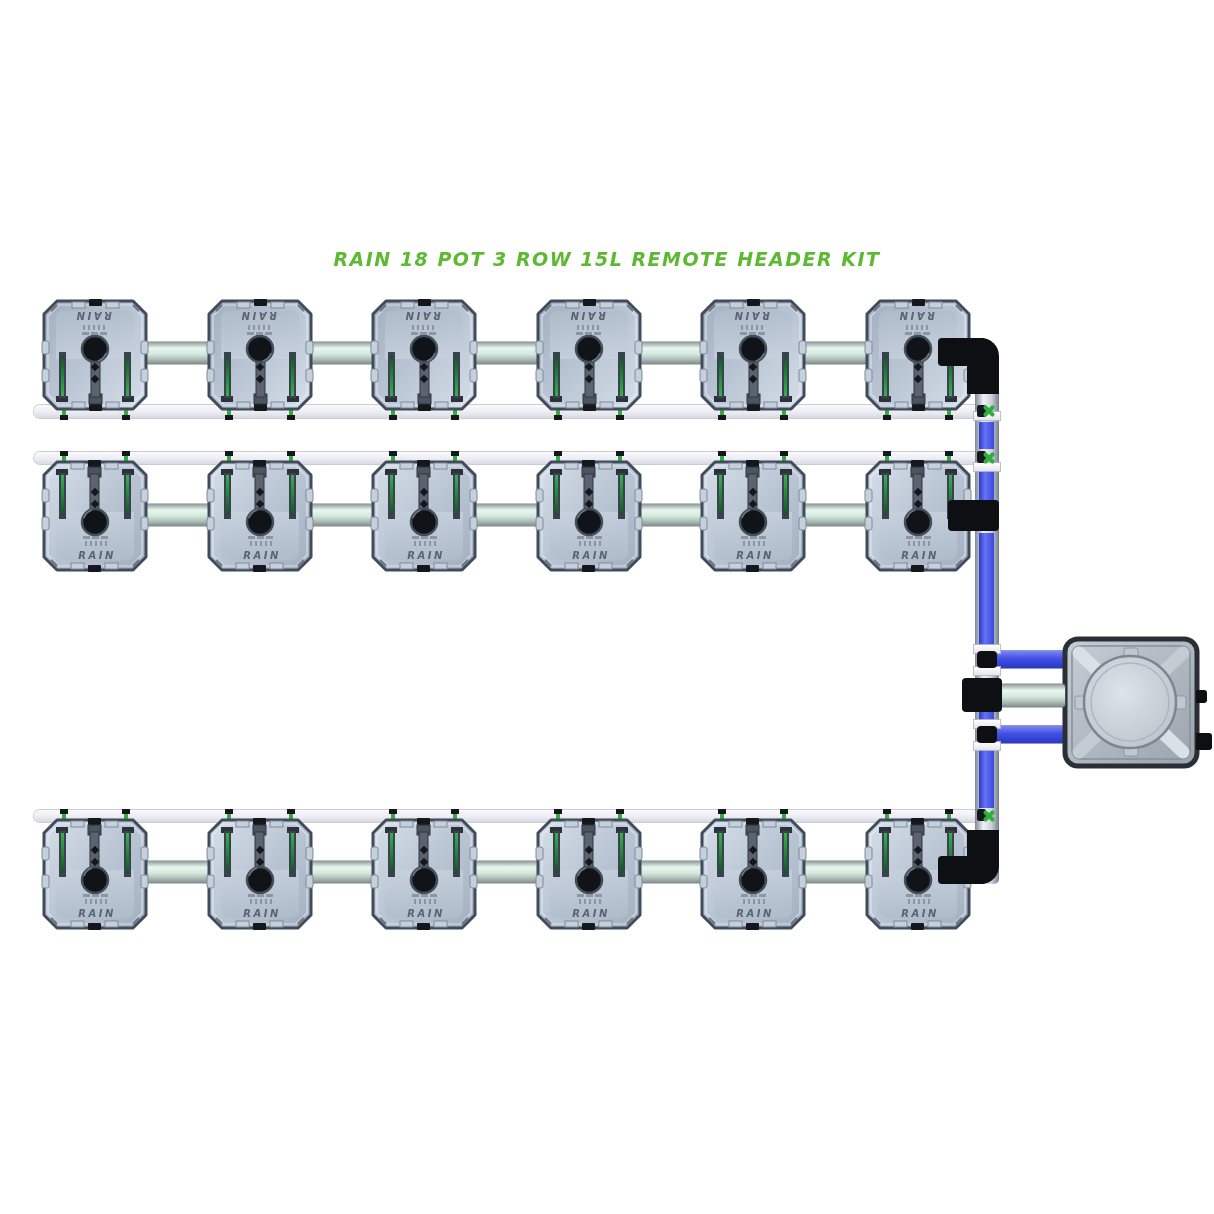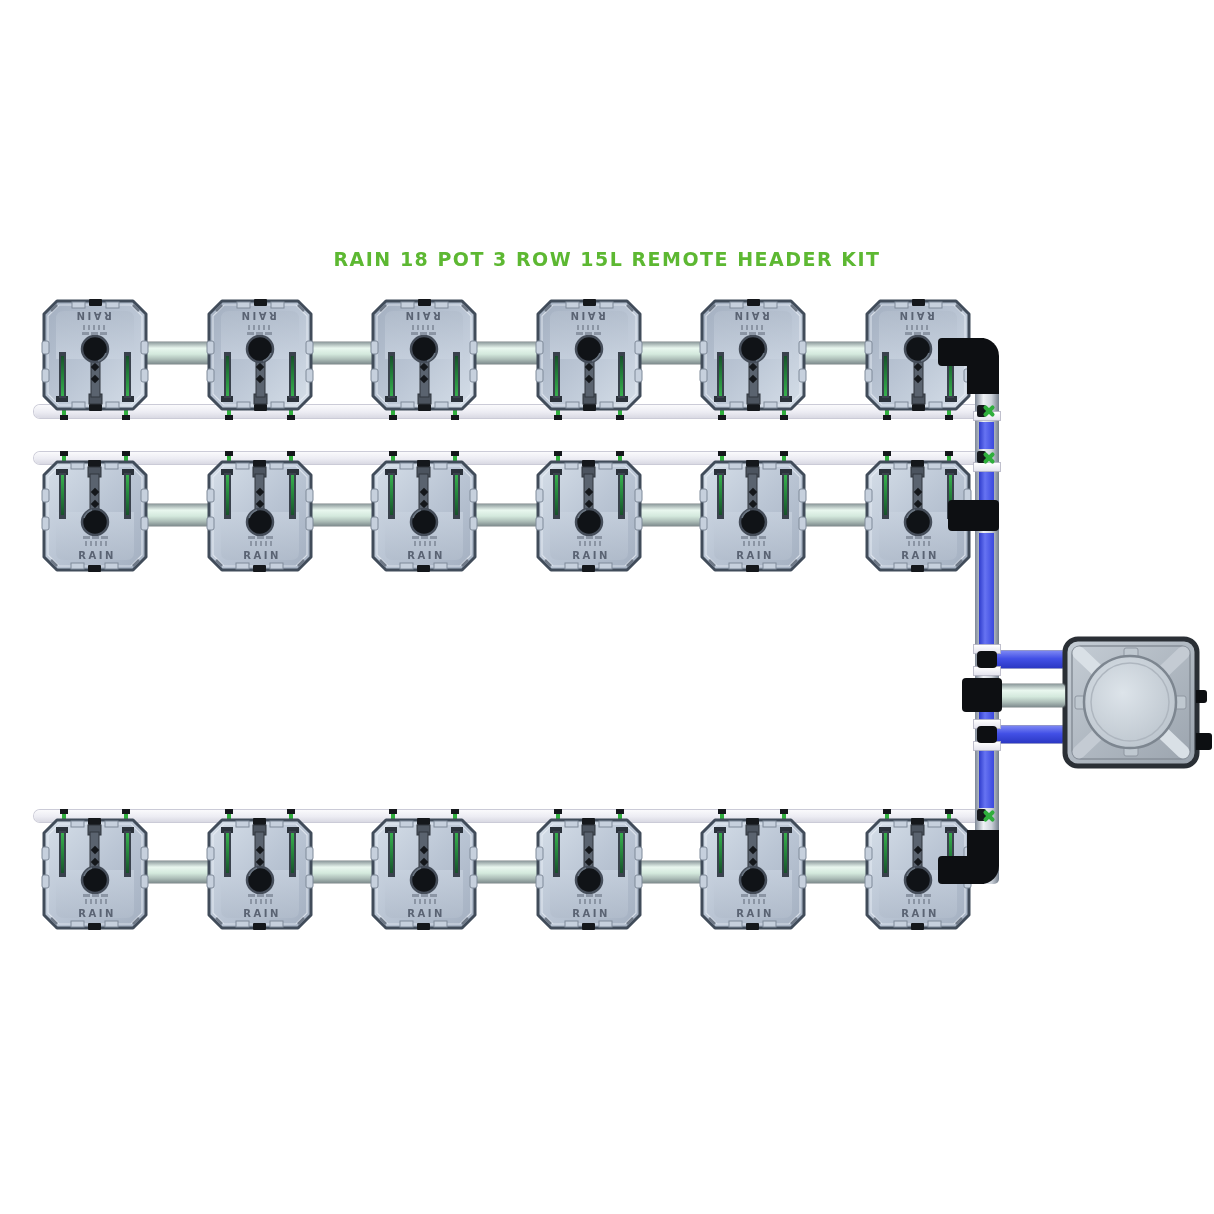--- a/index.html
+++ b/index.html
@@ -1,18 +1,19 @@
 <!DOCTYPE html>
 <html><head>
 <meta charset="utf-8">
 <style>
   html,body{margin:0;padding:0;background:#ffffff;}
   .stage{
     position:relative;width:1214px;height:1214px;background:#ffffff;overflow:hidden;
     font-family:"DejaVu Sans","Liberation Sans",sans-serif;
+    font-style:italic;
   }
   
   .kit-title{
     position:absolute;top:248px;left:0;width:100%;text-align:center;
     font-size:19px;font-weight:bold;letter-spacing:1.5px;color:#5db832;
   }
   
   .pot-row{position:absolute;left:42px;width:1100px;height:112px;}
   .pot{position:absolute;top:0;width:106px;height:112px;}
   .pot.inverted{transform:rotate(180deg);}

